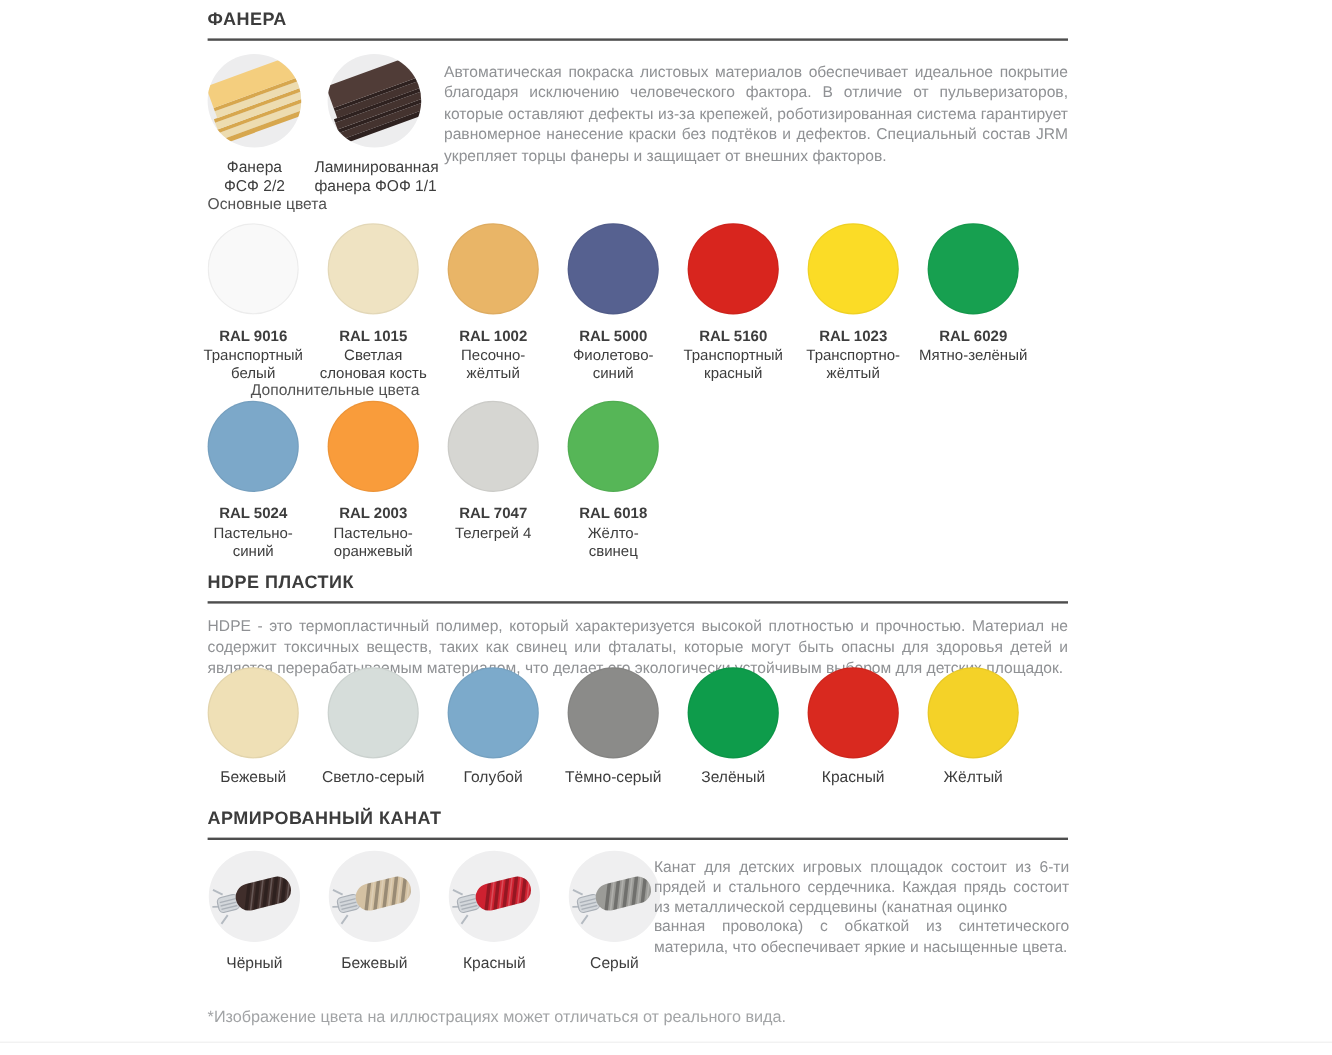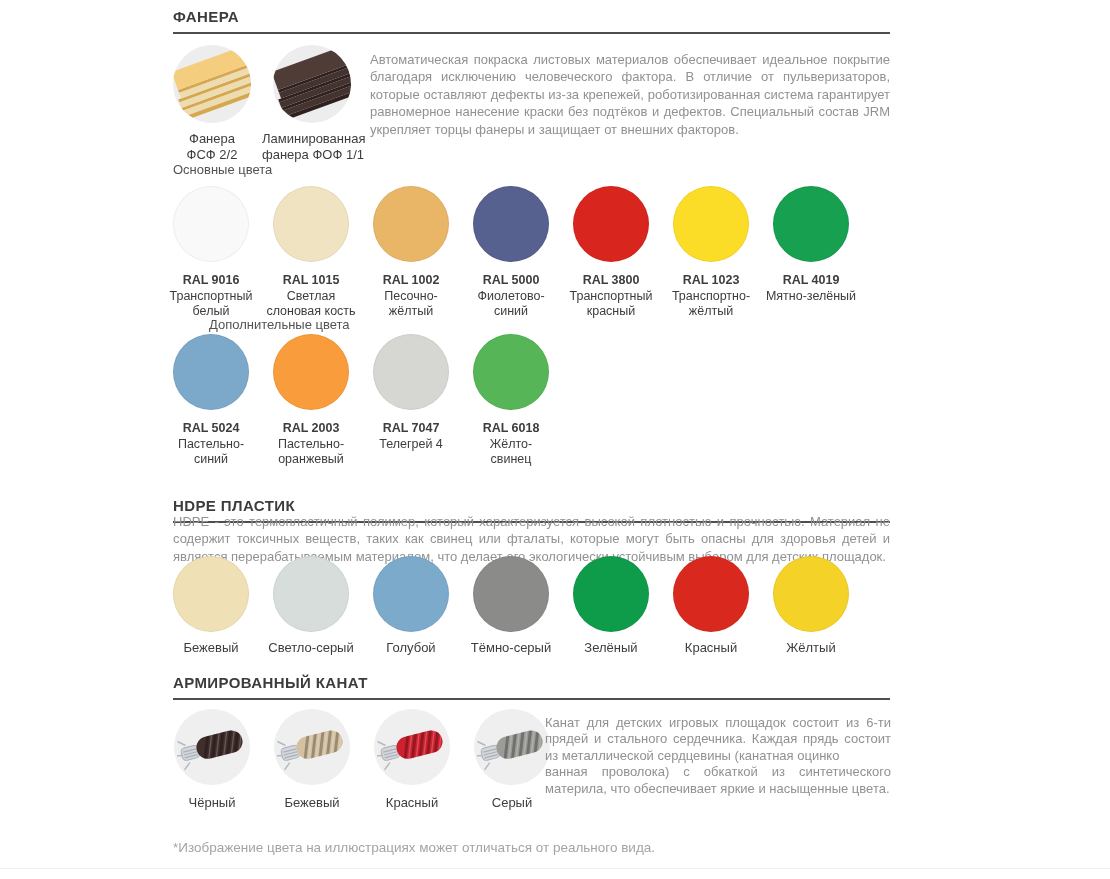--- a/index.html
+++ b/index.html
@@ -111,33 +111,33 @@
 жёлтый</div>
     </div>
     <div class="col">
       <div class="swatch" style="background: rgb(86, 97, 144);"></div>
       <div class="ral-code">RAL 5000</div>
       <div class="ral-name">Фиолетово-
 синий</div>
     </div>
     <div class="col">
       <div class="swatch" style="background: rgb(216, 37, 30);"></div>
-      <div class="ral-code">RAL 3800</div>
+      <div class="ral-code">RAL 5160</div>
       <div class="ral-name">Транспортный
 красный</div>
     </div>
     <div class="col">
       <div class="swatch" style="background: rgb(251, 220, 38);"></div>
       <div class="ral-code">RAL 1023</div>
       <div class="ral-name">Транспортно-
 жёлтый</div>
     </div>
     <div class="col">
       <div class="swatch" style="background: rgb(23, 160, 80);"></div>
-      <div class="ral-code">RAL 4019</div>
+      <div class="ral-code">RAL 6029</div>
       <div class="ral-name">Мятно-зелёный</div>
     </div>
   </div>
 
   <div class="sub-label" style="top:317px;margin-left:36px;">Дополнительные цвета</div>
 
   <div class="row" style="left:161px;top:334px;">
     <div class="col">
       <div class="swatch" style="background: rgb(124, 168, 201);"></div>
       <div class="ral-code">RAL 5024</div>
@@ -156,21 +156,21 @@
       <div class="ral-name">Телегрей 4</div>
     </div>
     <div class="col">
       <div class="swatch" style="background: rgb(86, 182, 87);"></div>
       <div class="ral-code">RAL 6018</div>
       <div class="ral-name">Жёлто-
 свинец</div>
     </div>
   </div>
 
-  <div class="sec-title" style="top:497px;">HDPE ПЛАСТИК</div>
+  <div class="sec-title" style="top:477px;">HDPE ПЛАСТИК</div>
   <div class="para" style="left:173px;top:501px;width:717px;">HDPE - это термопластичный полимер, который характеризуется высокой плотностью и прочностью. Материал не содержит токсичных веществ, таких как свинец или фталаты, которые могут быть опасны для здоровья детей и является перерабатываемым материалом, что делает его экологически устойчивым выбором для детских площадок.</div>
 
   <div class="row" style="left:161px;top:556px;">
     <div class="col">
       <div class="swatch" style="background: rgb(239, 224, 182);"></div>
       <div class="hdpe-name">Бежевый</div>
     </div>
     <div class="col">
       <div class="swatch" style="background: rgb(214, 221, 218);"></div>
       <div class="hdpe-name">Светло-серый</div>

